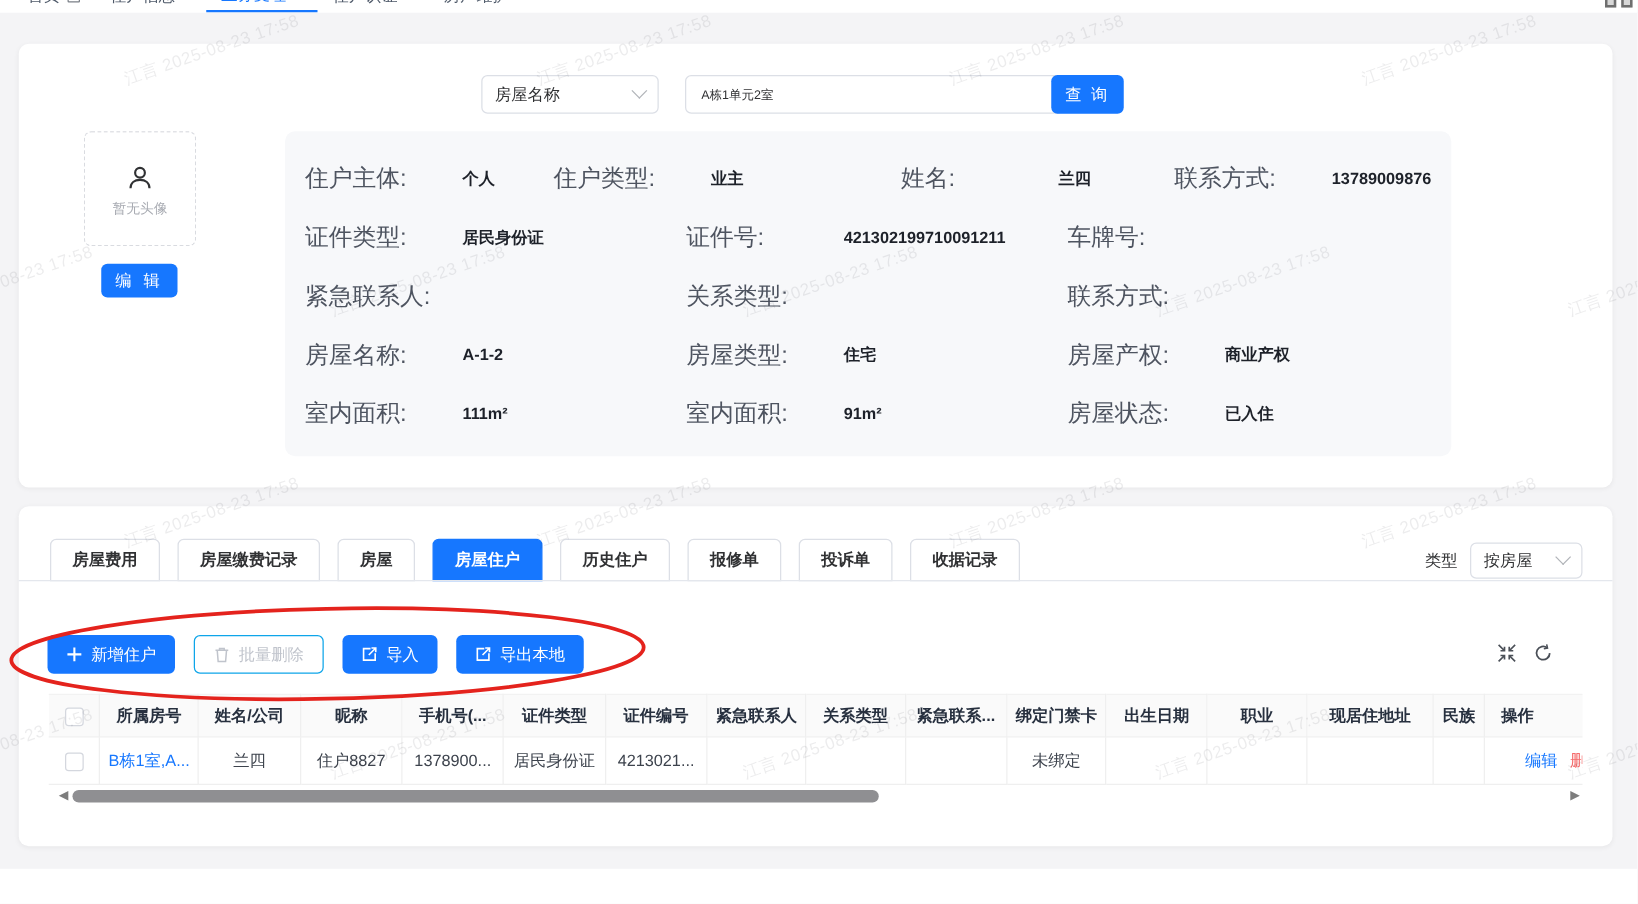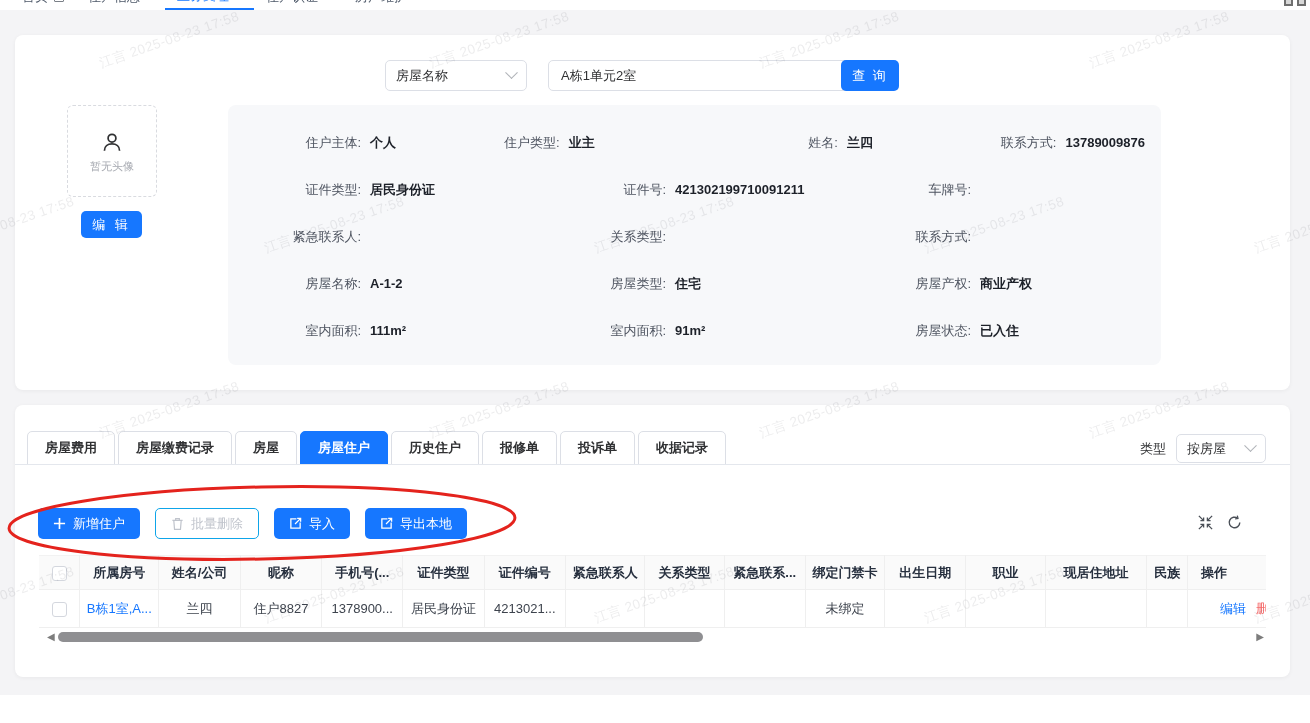--- a/index.html
+++ b/index.html
@@ -29,47 +29,47 @@
   #card2 { left:15px; top:405px; width:1275px; height:272px; }
 
   
   .sel-box { position:absolute; display:flex; align-items:center; justify-content:space-between;
              border:1px solid #dcdfe6; border-radius:5px; background:#fff; padding:0 10px;
              font-size:13px; color:#303133; cursor:pointer; }
   #search-field { left:370px; top:25px; width:142px; height:31px; }
   .chev { width:9px; height:9px; border-right:1.5px solid #b0b3b8; border-bottom:1.5px solid #b0b3b8;
           transform:rotate(45deg) translate(-2px,-2px); }
   #search-input { position:absolute; left:533px; top:25px; width:303px; height:31px;
-                  border:1px solid #dcdfe6; border-radius:5px; padding:0 12px; font-size:13px;
+                  border:1px solid #dcdfe6; border-radius:5px; padding:0 12px; font-size:10px;
                   color:#303133; outline:none; font-family:inherit; }
   .btn { display:inline-flex; align-items:center; justify-content:center; gap:7px;
          background:var(--primary); color:#fff; border:none; border-radius:5px;
          font-size:13px; cursor:pointer; font-family:inherit; }
   #query-btn { position:absolute; left:826px; top:25px; width:58px; height:31px; letter-spacing:2px; }
 
   
   #avatar-box { position:absolute; left:52px; top:70px; width:90px; height:92px;
                 border:1px dashed #d9dbe0; border-radius:6px; display:flex; flex-direction:column;
                 align-items:center; justify-content:center; gap:4px; cursor:pointer; background:#fff; }
   #avatar-box .ph-text { font-size:11px; color:#a8abb2; }
   #edit-btn { position:absolute; left:66px; top:176px; width:61px; height:27px; letter-spacing:3px; }
 
   
   #detail-panel { position:absolute; left:213px; top:70px; width:933px; height:260px;
                   background:#f7f8fa; border-radius:8px; padding:14px 16px 0 16px; }
   .d-row { display:flex; height:47px; align-items:center; }
   .d-cell { display:flex; align-items:center; white-space:nowrap; }
-  .d-label { width:117px; text-align:right; font-size:13px; color:#4e5460; }
+  .d-label { width:117px; font-size:19px; color:#4e5460; }
   .d-value { margin-left:9px; font-size:13px; font-weight:700; color:#1d2129; }
   .r1 .d-cell:nth-child(1){width:200px}.r1 .d-cell:nth-child(2){width:280px}
   .r1 .d-cell:nth-child(3){width:220px}.r1 .d-cell:nth-child(4){flex:1}
   .r3 .d-cell:nth-child(1){width:305px}.r3 .d-cell:nth-child(2){width:305px}.r3 .d-cell:nth-child(3){flex:1}
 
   
-  .sec-tabs { position:absolute; left:12px; top:26px; display:flex; gap:3px; align-items:flex-end; }
+  .sec-tabs { position:absolute; left:25px; top:26px; display:flex; gap:14px; align-items:flex-end; }
   .sec-tab { height:34px; line-height:32px; padding:0 17px; border:1px solid #dcdfe6;
              border-radius:5px 5px 0 0; background:#fff; font-size:13px; font-weight:600;
              color:#303133; cursor:pointer; white-space:nowrap; }
   .sec-tab.active { background:var(--primary); border-color:var(--primary); color:#fff; }
   .tabs-underline { position:absolute; left:0; right:0; top:59px; height:1px; background:#e4e7ed; }
   #type-wrap { position:absolute; right:24px; top:29px; display:flex; align-items:center; gap:10px; }
   #type-wrap .t-label { font-size:13px; color:#303133; }
   #type-select { position:static; width:90px; height:29px; }
 
   .toolbar { position:absolute; left:23px; top:103px; display:flex; gap:15px; }

